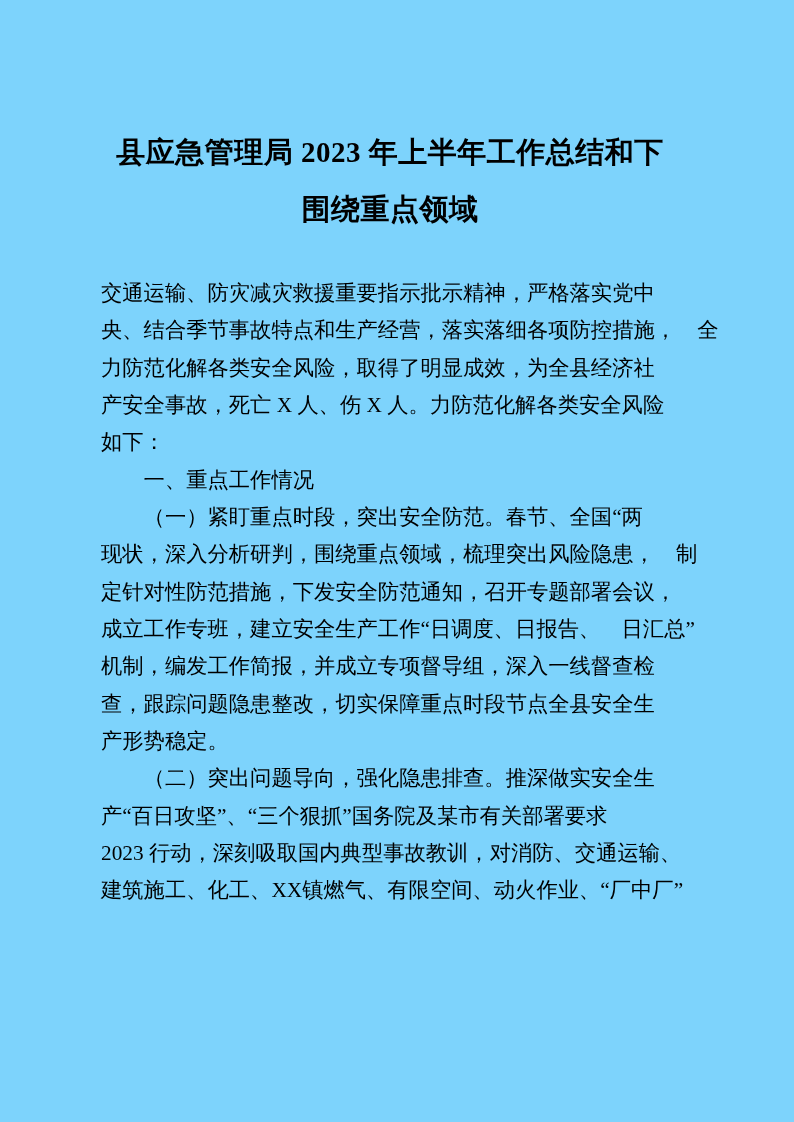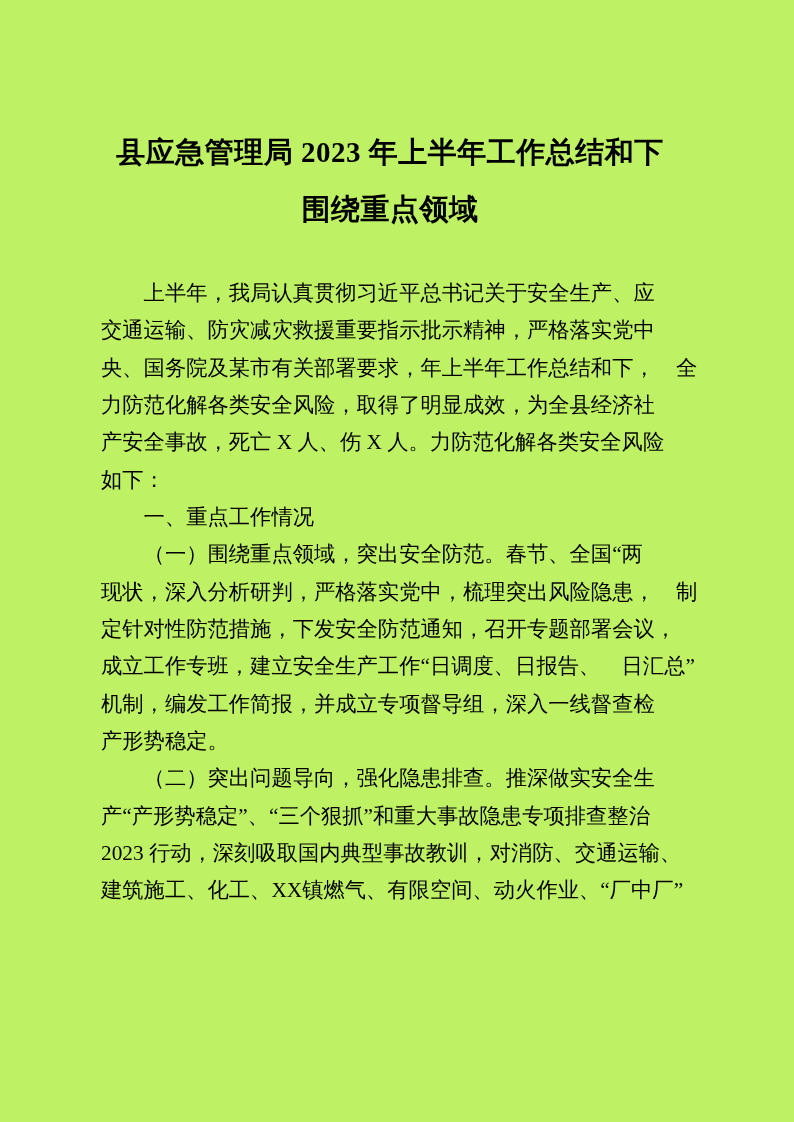--- a/index.html
+++ b/index.html
@@ -5,21 +5,21 @@
   html, body {
     margin: 0;
     padding: 0;
     background: #ffffff;
   }
   .page {
     position: relative;
     width: 794px;
     height: 1122px;
     margin: 0 auto;
-    background: #bef264;
+    background: #7dd3fc;
     overflow: hidden;
     box-sizing: border-box;
     padding: 124px 115px 0 101px;
     font-family: "Liberation Serif", "DejaVu Serif", serif;
     color: #000000;
   }
   .doc-title {
     margin: 0 0 37px 0;
     font-size: 29px;
     line-height: 57px;
@@ -47,41 +47,41 @@
 <body>
 
 <div class="page">
 
   <h1 class="doc-title">
     <div class="title-line">县应急管理局 2023 年上半年工作总结和下</div>
     <div class="title-line">围绕重点领域</div>
   </h1>
 
   <div class="para">
-    <div class="line first">上半年，我局认真贯彻习近平总书记关于安全生产、应</div>
     <div class="line">交通运输、防灾减灾救援重要指示批示精神，严格落实党中</div>
-    <div class="line">央、国务院及某市有关部署要求，年上半年工作总结和下，　全</div>
+    <div class="line">央、结合季节事故特点和生产经营，落实落细各项防控措施，　全</div>
     <div class="line">力防范化解各类安全风险，取得了明显成效，为全县经济社</div>
     <div class="line">产安全事故，死亡 X 人、伤 X 人。力防范化解各类安全风险</div>
     <div class="line">如下：</div>
   </div>
 
   <div class="para">
     <div class="line first">一、重点工作情况</div>
   </div>
 
   <div class="para">
-    <div class="line first">（一）围绕重点领域，突出安全防范。春节、全国“两</div>
-    <div class="line">现状，深入分析研判，严格落实党中，梳理突出风险隐患，　制</div>
+    <div class="line first">（一）紧盯重点时段，突出安全防范。春节、全国“两</div>
+    <div class="line">现状，深入分析研判，围绕重点领域，梳理突出风险隐患，　制</div>
     <div class="line">定针对性防范措施，下发安全防范通知，召开专题部署会议，</div>
     <div class="line">成立工作专班，建立安全生产工作“日调度、日报告、　日汇总”</div>
     <div class="line">机制，编发工作简报，并成立专项督导组，深入一线督查检</div>
+    <div class="line">查，跟踪问题隐患整改，切实保障重点时段节点全县安全生</div>
     <div class="line">产形势稳定。</div>
   </div>
 
   <div class="para">
     <div class="line first">（二）突出问题导向，强化隐患排查。推深做实安全生</div>
-    <div class="line">产“产形势稳定”、“三个狠抓”和重大事故隐患专项排查整治</div>
+    <div class="line">产“百日攻坚”、“三个狠抓”国务院及某市有关部署要求</div>
     <div class="line">2023 行动，深刻吸取国内典型事故教训，对消防、交通运输、</div>
     <div class="line">建筑施工、化工、XX镇燃气、有限空间、动火作业、“厂中厂”</div>
   </div>
 
 </div>
 
 </body></html>

